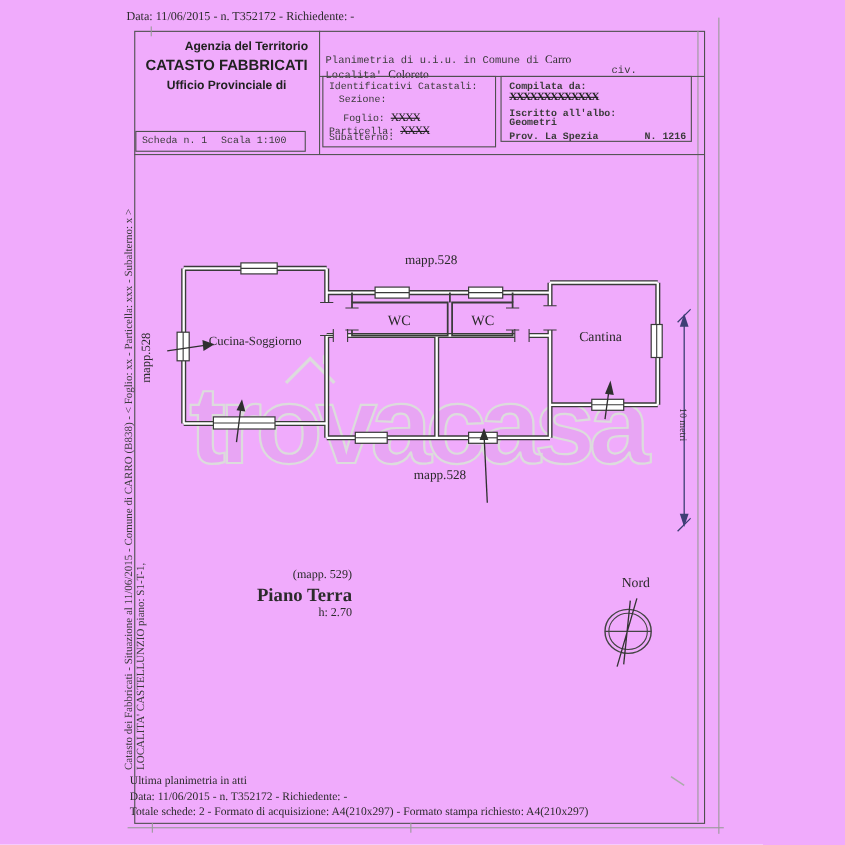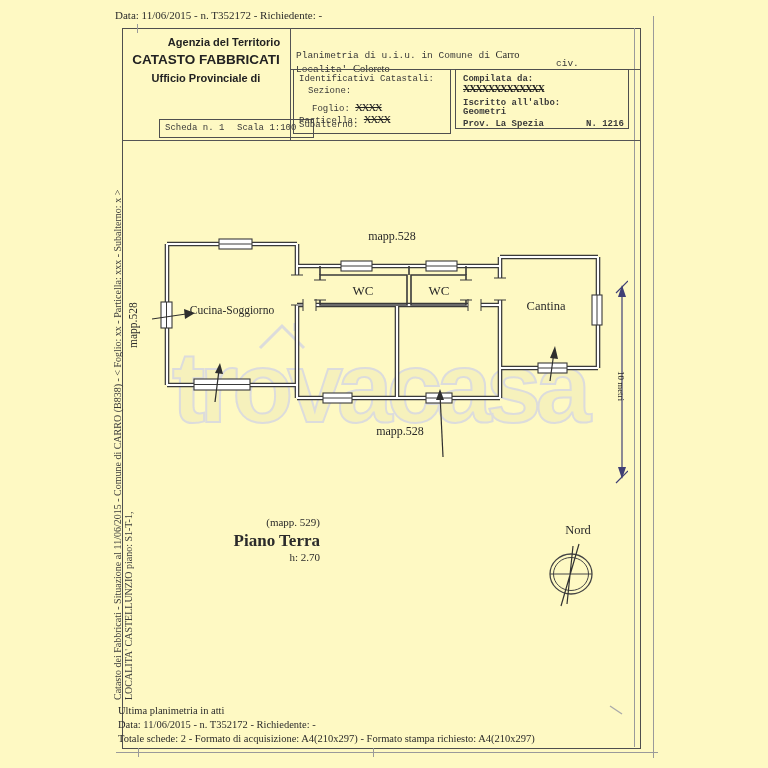--- a/index.html
+++ b/index.html
@@ -1,16 +1,16 @@
 <!DOCTYPE html>
 <html><head>
 <meta charset="utf-8">
 <style>
   html,body{margin:0;padding:0;background:#fff;}
-  .page{position:relative;width:768px;height:768px;background:#fef9c3;overflow:hidden;
+  .page{position:relative;width:768px;height:768px;background:#f0abfc;overflow:hidden;
         font-family:"Liberation Serif",serif;color:#2b2b2b;}
   .abs{position:absolute;}
   .serif{font-family:"Liberation Serif",serif;}
   .mono{font-family:"Liberation Mono",monospace;color:#3a3a3a;}
   .sans{font-family:"Liberation Sans",sans-serif;}
   .hline{position:absolute;background:#555;height:1px;}
   .vline{position:absolute;background:#555;width:1px;}
   .faint{background:#9a9a9a;}
   .frame{position:absolute;border:1px solid #4f4f4f;}
   .rot{transform:rotate(-90deg);transform-origin:0 0;white-space:nowrap;}
@@ -49,21 +49,21 @@
   <div class="vline" style="left:290px;top:28px;height:112px;"></div>
   <div class="hline" style="left:122px;top:140px;width:518px;"></div>
   <div class="hline" style="left:290px;top:69px;width:350px;"></div>
 
   <div class="abs agency sans" style="left:122px;top:36px;">
     <div style="font-size:11px;font-weight:bold;margin-left:36px;">Agenzia del Territorio</div>
     <div style="font-size:13.5px;font-weight:bold;margin-top:2px;">CATASTO FABBRICATI</div>
     <div style="font-size:11px;font-weight:bold;margin-top:3px;">Ufficio Provinciale di</div>
   </div>
 
-  <div class="frame" style="left:123px;top:119px;width:153px;height:17px;margin-left:36px;">
+  <div class="frame" style="left:123px;top:119px;width:153px;height:17px;">
     <span class="abs mono" style="left:5px;top:3px;font-size:9px;">Scheda n. 1</span>
     <span class="abs mono" style="left:77px;top:3px;font-size:9px;">Scala 1:100</span>
   </div>
 
   <div class="abs" style="left:296px;top:44px;">
     <span class="mono" style="font-size:9.5px;">Planimetria di u.i.u. in Comune di </span><span class="serif" style="font-size:10.5px;">Carro</span>
   </div>
   <div class="abs" style="left:296px;top:58px;">
     <span class="mono" style="font-size:9.5px;">Localita' </span><span class="serif" style="font-size:10.5px;">Coloreto</span>
   </div>

